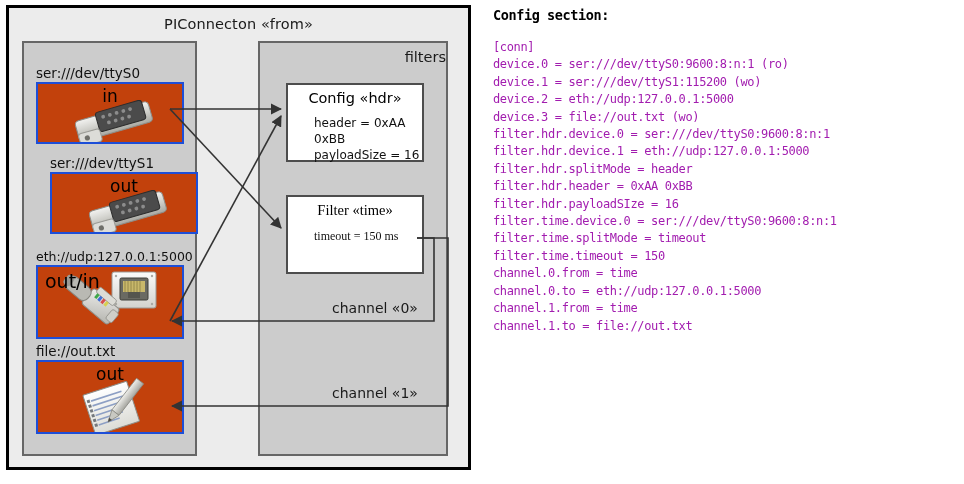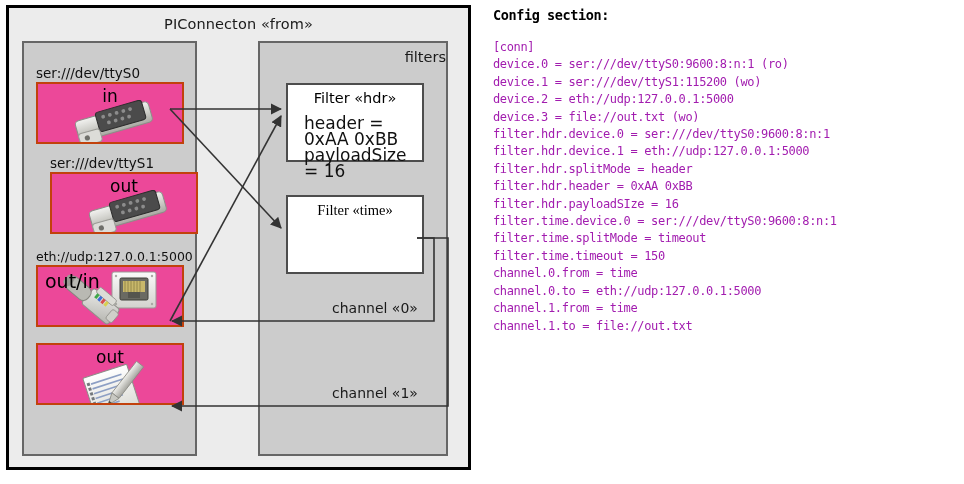--- a/index.html
+++ b/index.html
@@ -76,27 +76,27 @@
   }
   .device-caption {
     text-align: left;
     font-size: 13.5px;
     color: #111111;
     line-height: 17px;
     white-space: nowrap;
   }
   .device-box {
     position: relative;
-    background: #ec4899;
-    border: 2px solid #c2410c;
+    background: #c2410c;
+    border: 2px solid #1d4ed8;
     box-sizing: border-box;
     height: 62px;
     overflow: hidden;
   }
-  .device-box.tall { height: 62px; }
+  .device-box.tall { height: 74px; }
   .device-label {
     position: absolute;
     top: 2px;
     left: 0;
     width: 100%;
     text-align: center;
     font-size: 17px;
     color: #000000;
     z-index: 3;
   }
@@ -136,22 +136,22 @@
   #filter-hdr  { top: 40px; height: 79px; }
   #filter-time { top: 152px; height: 79px; font-family: Liberation Serif, serif; }
   .filter-title {
     text-align: center;
     font-size: 14.5px;
     color: #000000;
     margin-top: 5px;
   }
   .filter-props {
     margin-top: 9px;
-    padding-left: 16px;
-    font-size: 17px;
+    padding-left: 26px;
+    font-size: 12px;
     color: #111111;
     line-height: 16px;
   }
 
   
   .channel-label {
     position: absolute;
     font-size: 14px;
     color: #1a1a1a;
     white-space: nowrap;
@@ -321,20 +321,21 @@
                 <rect x="42" y="34" width="3" height="5" fill="#d84f4f"></rect>
                 <rect x="46" y="34" width="3" height="5" fill="#d8cf4f"></rect>
               </g>
             </g>
           </svg>
         </span>
       </div>
     </div>
 
     <div class="device-group" id="group-file">
+      <div class="device-caption">file://out.txt</div>
       <div class="device-box tall">
         <span class="device-label">out</span>
         <span class="icon-art file-icon">
           <svg width="78" height="58" viewBox="0 0 78 58">
             <defs>
               <linearGradient id="paper" x1="0" y1="0" x2="0" y2="1">
                 <stop offset="0" stop-color="#ffffff"></stop>
                 <stop offset="1" stop-color="#dcdcd6"></stop>
               </linearGradient>
               <linearGradient id="pen" x1="0" y1="0" x2="1" y2="0">
@@ -369,29 +370,32 @@
           </svg>
         </span>
       </div>
     </div>
   </div>
 
   <div class="panel" id="filters-panel">
     <div class="panel-title">filters</div>
 
     <div class="filter-box" id="filter-hdr">
-      <div class="filter-title">Filter «hdr»</div>
+      <div class="filter-title">Config «hdr»</div>
       <div class="filter-props">
         <div>header = 0xAA 0xBB</div>
         <div>payloadSize = 16</div>
       </div>
     </div>
 
     <div class="filter-box" id="filter-time">
       <div class="filter-title">Filter «time»</div>
+      <div class="filter-props">
+        <div>timeout = 150 ms</div>
+      </div>
     </div>
   </div>
 
   <div class="channel-label" id="channel-0-label">channel «0»</div>
   <div class="channel-label" id="channel-1-label">channel «1»</div>
 
   <svg id="wires">
     <defs>
       <marker id="arrow" viewBox="0 0 10 10" refX="9" refY="5" markerWidth="7" markerHeight="7" orient="auto-start-reverse">
         <path d="M 0 0 L 10 5 L 0 10 z" fill="#333333"></path>

